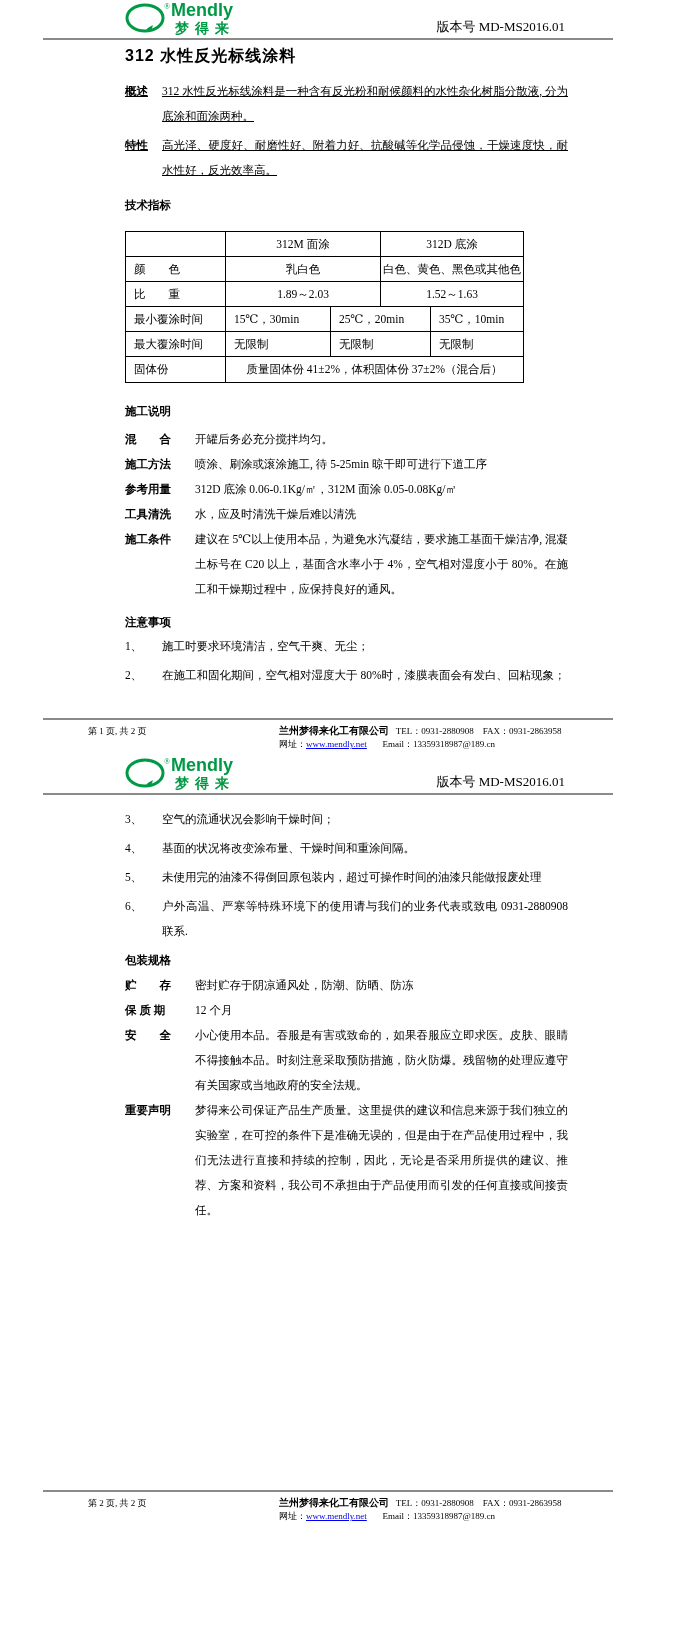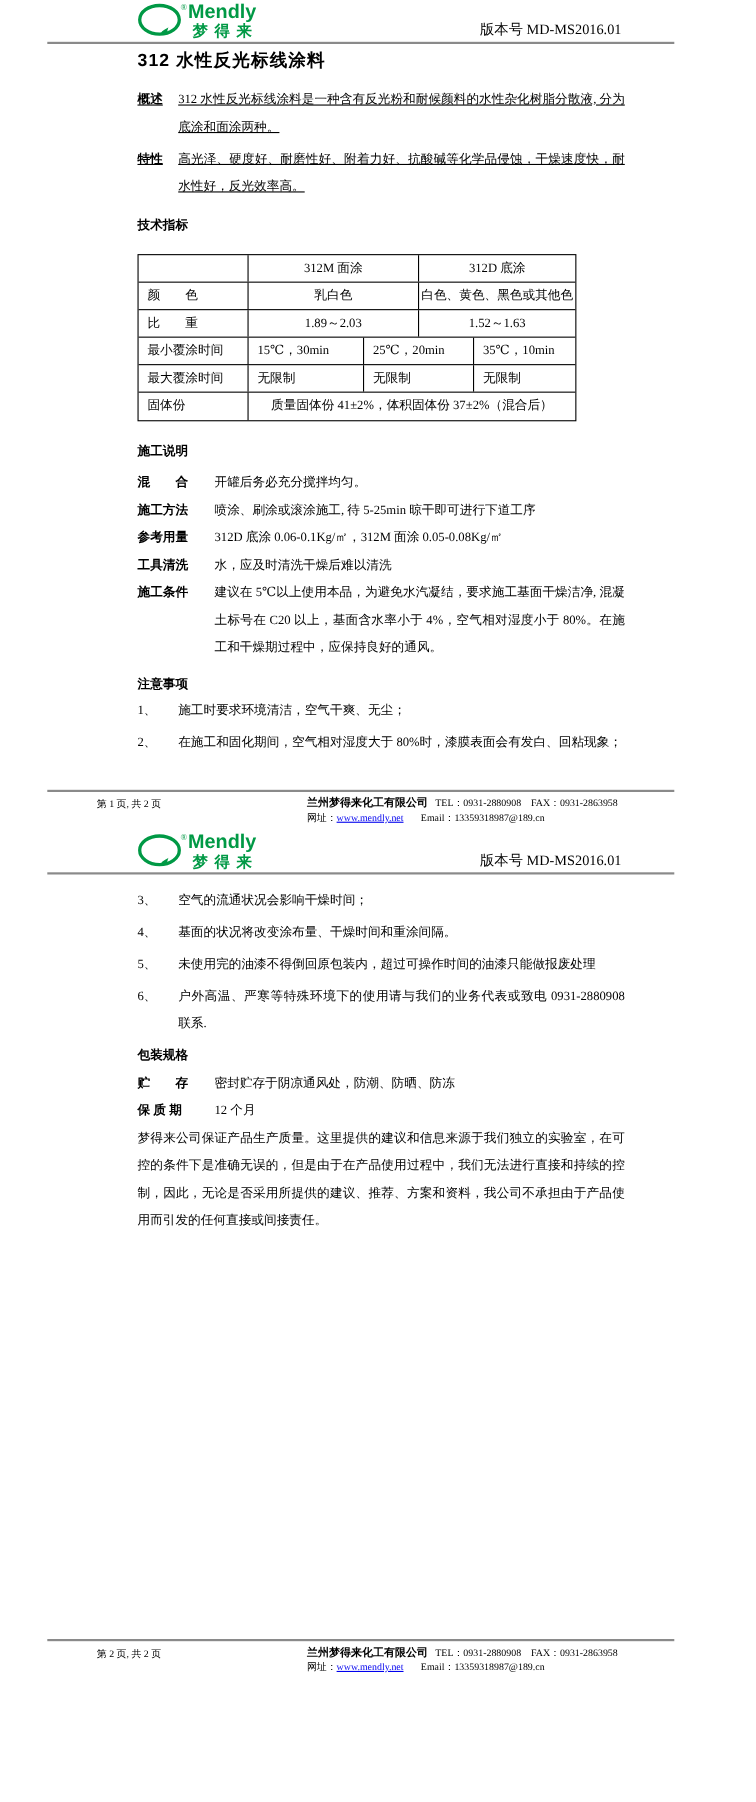--- a/index.html
+++ b/index.html
@@ -228,20 +228,25 @@
       </div>
       <div class="crow">
         <span class="clbl">贮　　存</span>
         <span class="ctxt">密封贮存于阴凉通风处，防潮、防晒、防冻</span>
       </div>
       <div class="crow">
         <span class="clbl">保 质 期</span>
         <span class="ctxt">12 个月</span>
       </div>
       <div class="crow">
+        <span class="clbl">安　　全</span>
+        <span class="ctxt">小心使用本品。吞服是有害或致命的，如果吞服应立即求医。皮肤、眼睛不得接触本品。时刻注意采取预防措施，防火防爆。残留物的处理应遵守有关国家或当地政府的安全法规。</span>
+      </div>
+      <div class="crow">
+        <span class="clbl">重要声明</span>
         <span class="ctxt">梦得来公司保证产品生产质量。这里提供的建议和信息来源于我们独立的实验室，在可控的条件下是准确无误的，但是由于在产品使用过程中，我们无法进行直接和持续的控制，因此，无论是否采用所提供的建议、推荐、方案和资料，我公司不承担由于产品使用而引发的任何直接或间接责任。</span>
       </div>
     </div>
   </div>
 
   <div class="footer">
     <hr class="frule">
     <div class="fbody">
       <span class="fpage">第 2 页, 共 2 页</span>
       <span class="finfo">

